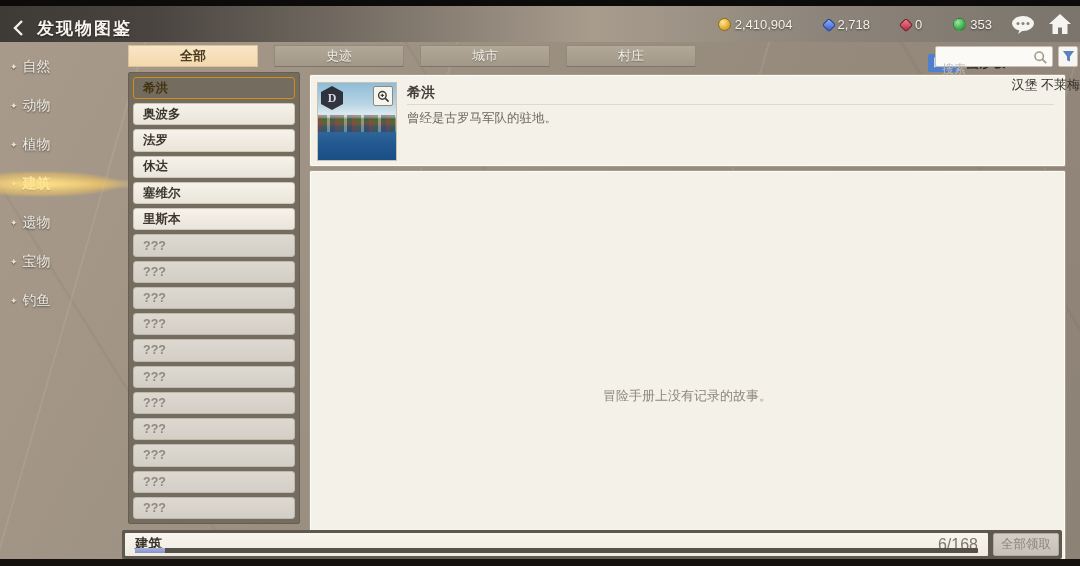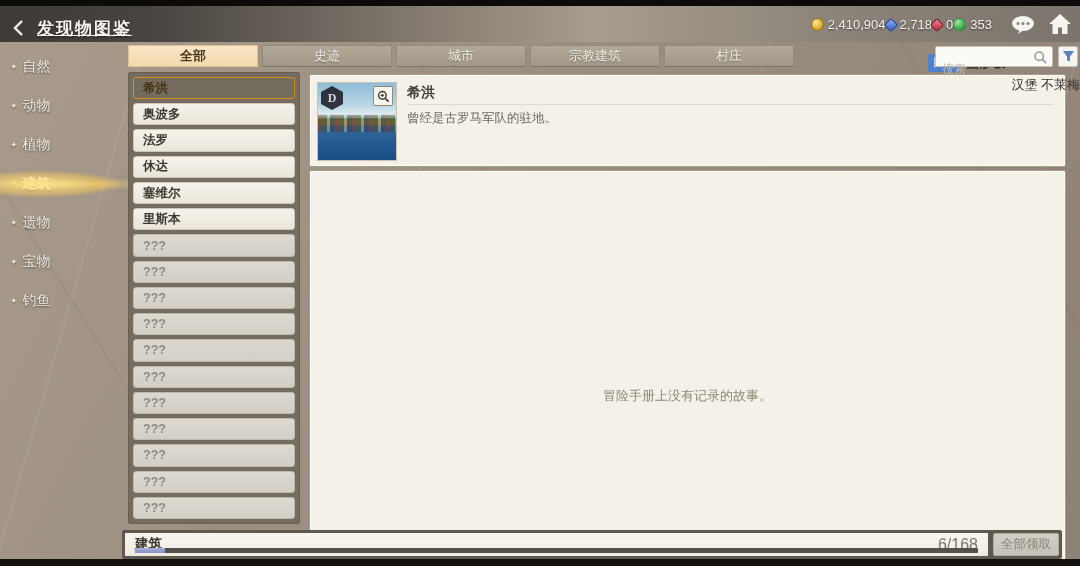--- a/index.html
+++ b/index.html
@@ -18,22 +18,22 @@
   
   .strip-top{ position:absolute; left:0; top:0; width:1080px; height:6px; background:#0c0b0a; z-index:6;}
   .strip-bottom{ position:absolute; left:0; top:559px; width:1080px; height:7px; background:#14110e; z-index:6;}
 
   
   .header{
     position:absolute; left:0; top:6px; width:1080px; height:36px;
     background:linear-gradient(90deg,#3e3a35 0%,#494440 14%,#7d746a 36%,#a89c8d 55%,#8d857b 76%,#7b746c 100%);
   }
   .back-btn{ position:absolute; left:10px; top:13px; width:18px; height:18px; cursor:pointer; }
-  .page-title{ position:absolute; left:37px; top:11px; font-size:17px; font-weight:bold; color:#f7f4ee; letter-spacing:2px; text-shadow:0 1px 2px rgba(0,0,0,.5);text-decoration:underline; }
-  .currencies{ position:absolute; right:88px; top:11px; display:flex; gap:0; }
+  .page-title{ position:absolute; left:37px; top:11px; font-size:17px; font-weight:bold; color:#f7f4ee; letter-spacing:2px; text-shadow:0 1px 2px rgba(0,0,0,.5); }
+  .currencies{ position:absolute; right:88px; top:11px; display:flex; gap:31px; }
   .currency{ display:flex; align-items:center; gap:4px; }
   .currency .val{ color:#f4f1ea; font-size:13px; text-shadow:0 1px 2px rgba(0,0,0,.55); }
   .coin{ width:13px; height:13px; border-radius:50%; background:radial-gradient(circle at 35% 30%,#ffe896,#e3b23a 55%,#c08c1d); border:1px solid #8f6c12; }
   .gem{ width:10px; height:10px; transform:rotate(45deg); border-radius:2px; }
   .gem.blue{ background:linear-gradient(135deg,#8db0f4,#3a5fd0); border:1px solid #27429c; }
   .gem.red{ background:linear-gradient(135deg,#ef8292,#b42a40); border:1px solid #7e1c2c; }
   .token{ width:13px; height:13px; border-radius:50%; background:radial-gradient(circle at 35% 30%,#9fe8a0,#3fae4f 60%,#237b33); border:1px dotted #1c6328; }
   .chat-btn{ position:absolute; right:44px; top:9px; cursor:pointer; }
   .home-btn{ position:absolute; right:8px; top:7px; cursor:pointer; }
 
@@ -54,21 +54,21 @@
   }
   .search-box input::placeholder{ color:#bcb6ac; }
   .search-icon{ position:absolute; right:4px; top:3px; }
   .filter-btn{
     position:absolute; left:1058px; top:46px; width:20px; height:21px; z-index:3;
     background:#f6f5f2; border:1px solid #c6bfb2; border-radius:2px;
     display:flex; align-items:center; justify-content:center; cursor:pointer;
   }
 
   
-  .tabs{ position:absolute; left:128px; top:45px; display:flex; gap:4px; z-index:2; }
+  .tabs{ position:absolute; left:128px; top:45px; display:flex; gap:16px; z-index:2; }
   .tab{
     width:130px; height:22px; display:flex; align-items:center; justify-content:center;
     background:linear-gradient(180deg,#b2a897 0%,#a2988a 100%);
     border:1px solid #948a7c; border-bottom-color:#7e7568;
     color:#f2eee6; font-size:13px; cursor:pointer; text-shadow:0 1px 1px rgba(0,0,0,.35);
   }
   .tab.active{
     background:linear-gradient(180deg,#f9e6c6 0%,#f3d8ac 100%);
     border-color:#d9c39a; color:#4a3a20; font-weight:bold; text-shadow:none;
   }
@@ -218,21 +218,20 @@
   <div class="filter-btn">
     <svg width="13" height="13" viewBox="0 0 14 14">
       <path d="M1 1 H13 L8.6 7 V12.5 L5.4 11 V7 Z" fill="#5b82c0"></path>
     </svg>
   </div>
 
   <div class="tabs">
     <div class="tab active">全部</div>
     <div class="tab">史迹</div>
     <div class="tab">城市</div>
-    <div class="tab">宗教建筑</div>
     <div class="tab">村庄</div>
   </div>
 
   <div class="sidebar">
     <div class="side-item">
       <span class="bullet">✦</span>
       <span class="lbl">自然</span>
     </div>
     <div class="side-item">
       <span class="bullet">✦</span>

